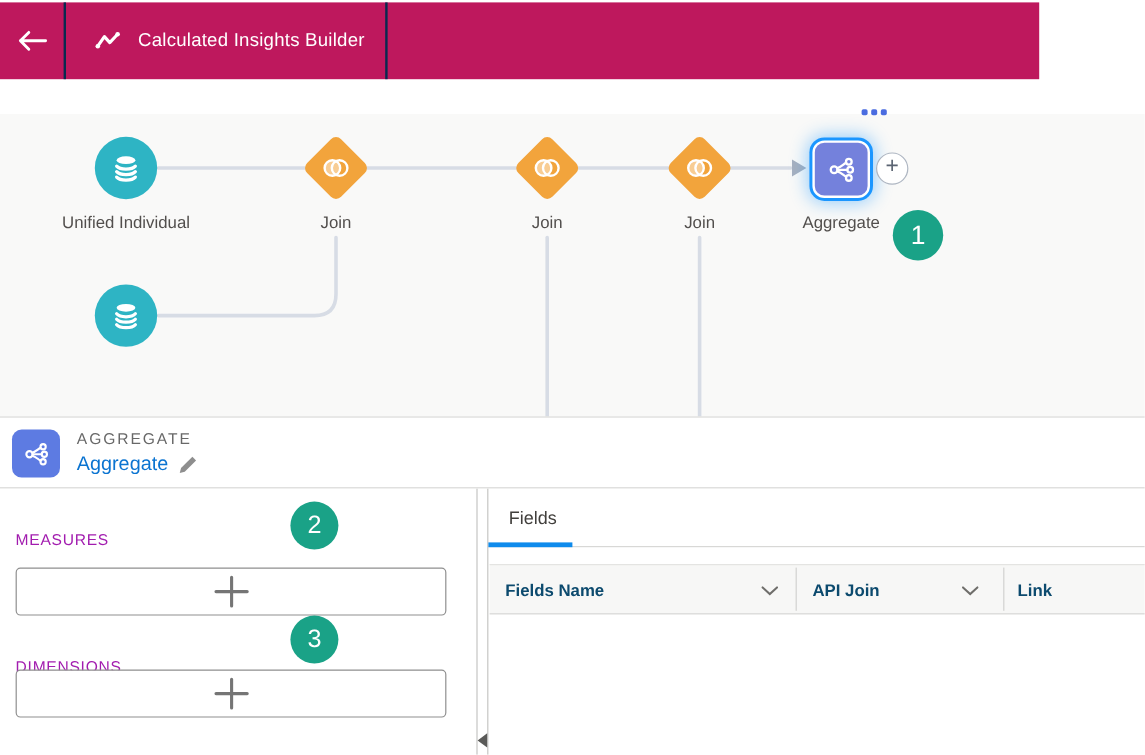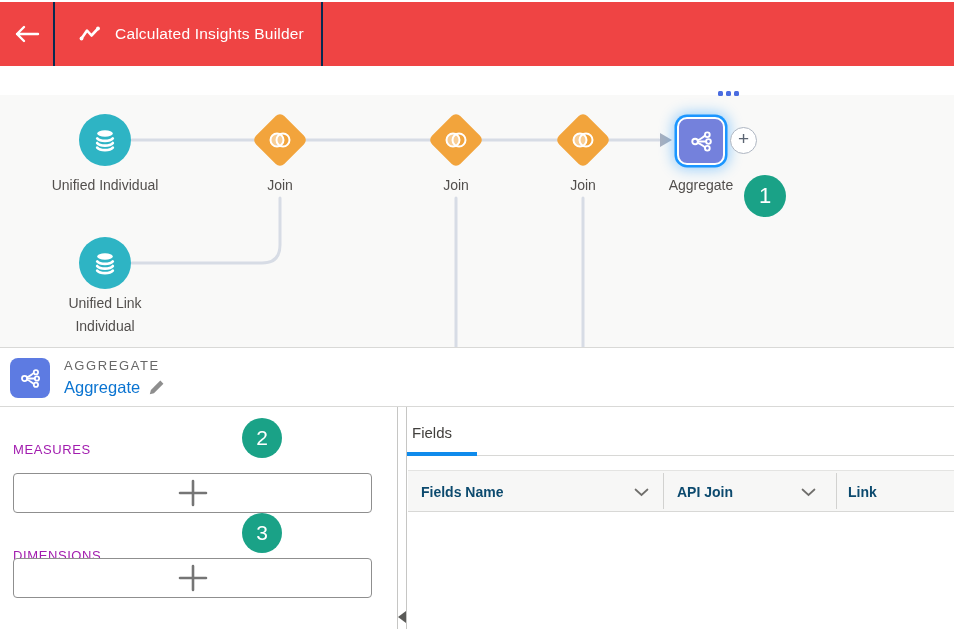--- a/index.html
+++ b/index.html
@@ -2,21 +2,21 @@
 <html><head>
 <meta charset="utf-8">
 <style>
   * { box-sizing: border-box; margin: 0; padding: 0; }
   html,body { width: 954px; height: 629px; overflow: hidden; background: #fff;
     font-family: "Liberation Sans", "DejaVu Sans", sans-serif; }
   .app { position: relative; width: 954px; height: 629px; background: #fff; }
   .abs { position: absolute; }
 
   
-  .navbar { left:0; top:2px; width:954px; height:64px; background:#ef4444; z-index:5; }
+  .navbar { left:0; top:2px; width:866px; height:64px; background:#be185d; z-index:5; }
   .nav-divider { position:absolute; top:0; width:2px; height:64px; background:#082a50; }
   .back-btn { position:absolute; left:10px; top:16px; width:34px; height:32px;
     display:flex; align-items:center; justify-content:center; cursor:pointer; }
   .nav-tab { position:absolute; left:55px; top:0; width:266px; height:64px;
     display:flex; align-items:center; }
   .pulse-icon { margin-left:24px; margin-right:14px; display:flex; }
   .nav-title { color:#fff; font-size:15.5px; letter-spacing:.2px; }
 
   
   .canvas-bg { left:0; top:95px; width:954px; height:252px; background:#f9f9f8; z-index:0; }
@@ -59,21 +59,21 @@
   .add-box { position:absolute; left:13px; width:359px; height:40px; background:#fff;
     border:1px solid #8f8f8f; border-radius:4px; display:flex; align-items:center; justify-content:center;
     cursor:pointer; z-index:2; }
 
   
   .split-line { position:absolute; top:407px; width:1px; height:222px; background:#c6c6c4; }
   .collapse-arrow { left:398px; top:611px; width:0; height:0; z-index:4; cursor:pointer;
     border-top:6px solid transparent; border-bottom:6px solid transparent; border-right:8px solid #5a5a58; }
 
   
-  .tab-item { left:412px; top:424px; font-size:15px; color:#413f3c; z-index:2; cursor:pointer; }
+  .tab-item { left:424px; top:424px; font-size:15px; color:#413f3c; z-index:2; cursor:pointer; }
   .tab-border { left:407px; top:455px; width:547px; height:1px; background:#d8d8d6; }
   .tab-underline { left:407px; top:452px; width:70px; height:4px; background:#0f8bec; z-index:2; }
   .thead-row { left:408px; top:470px; width:546px; height:42px; background:#f7f7f6;
     border-top:1px solid #e4e4e2; border-bottom:1px solid #d8d8d6; z-index:1; }
   .th-cell { position:absolute; top:484px; font-size:14px; font-weight:bold; color:#0c4a6e; z-index:2; cursor:pointer; }
   .th-chev { position:absolute; top:488px; display:flex; z-index:2; cursor:pointer; }
   .col-divider { position:absolute; top:473px; width:1px; height:36px; background:#d2d2d0; z-index:2; }
 </style>
 </head>
 <body>
@@ -181,21 +181,20 @@
   <div class="badge badge-1">1</div>
 
   <div class="abs node-circle" style="left:79px; top:237px;">
     <svg width="26" height="26" viewBox="0 0 24 24">
       <ellipse cx="12" cy="6" rx="7.2" ry="3" fill="#fff"></ellipse>
       <path d="M4.8 10.6c1.3 1.5 4 2.3 7.2 2.3s5.9-.8 7.2-2.3" stroke="#fff" stroke-width="2.5" fill="none" stroke-linecap="round"></path>
       <path d="M4.8 14.8c1.3 1.5 4 2.3 7.2 2.3s5.9-.8 7.2-2.3" stroke="#fff" stroke-width="2.5" fill="none" stroke-linecap="round"></path>
       <path d="M4.8 19c1.3 1.5 4 2.3 7.2 2.3s5.9-.8 7.2-2.3" stroke="#fff" stroke-width="2.5" fill="none" stroke-linecap="round"></path>
     </svg>
   </div>
-  <div class="abs node-label" style="left:55px; top:292px; width:100px; line-height:23px;">Unified Link Individual</div>
 
   <section class="abs panel-head">
     <div class="agg-chip">
       <svg width="25" height="25" viewBox="0 0 24 24">
         <g stroke="#fff" fill="none" stroke-width="1.7" stroke-linecap="round">
           <circle cx="6.3" cy="12" r="2.5"></circle>
           <circle cx="17.2" cy="6" r="2.1"></circle>
           <circle cx="18.2" cy="12" r="2.1"></circle>
           <circle cx="17.2" cy="18" r="2.1"></circle>
           <path d="M8.8 12 h7.3"></path>

